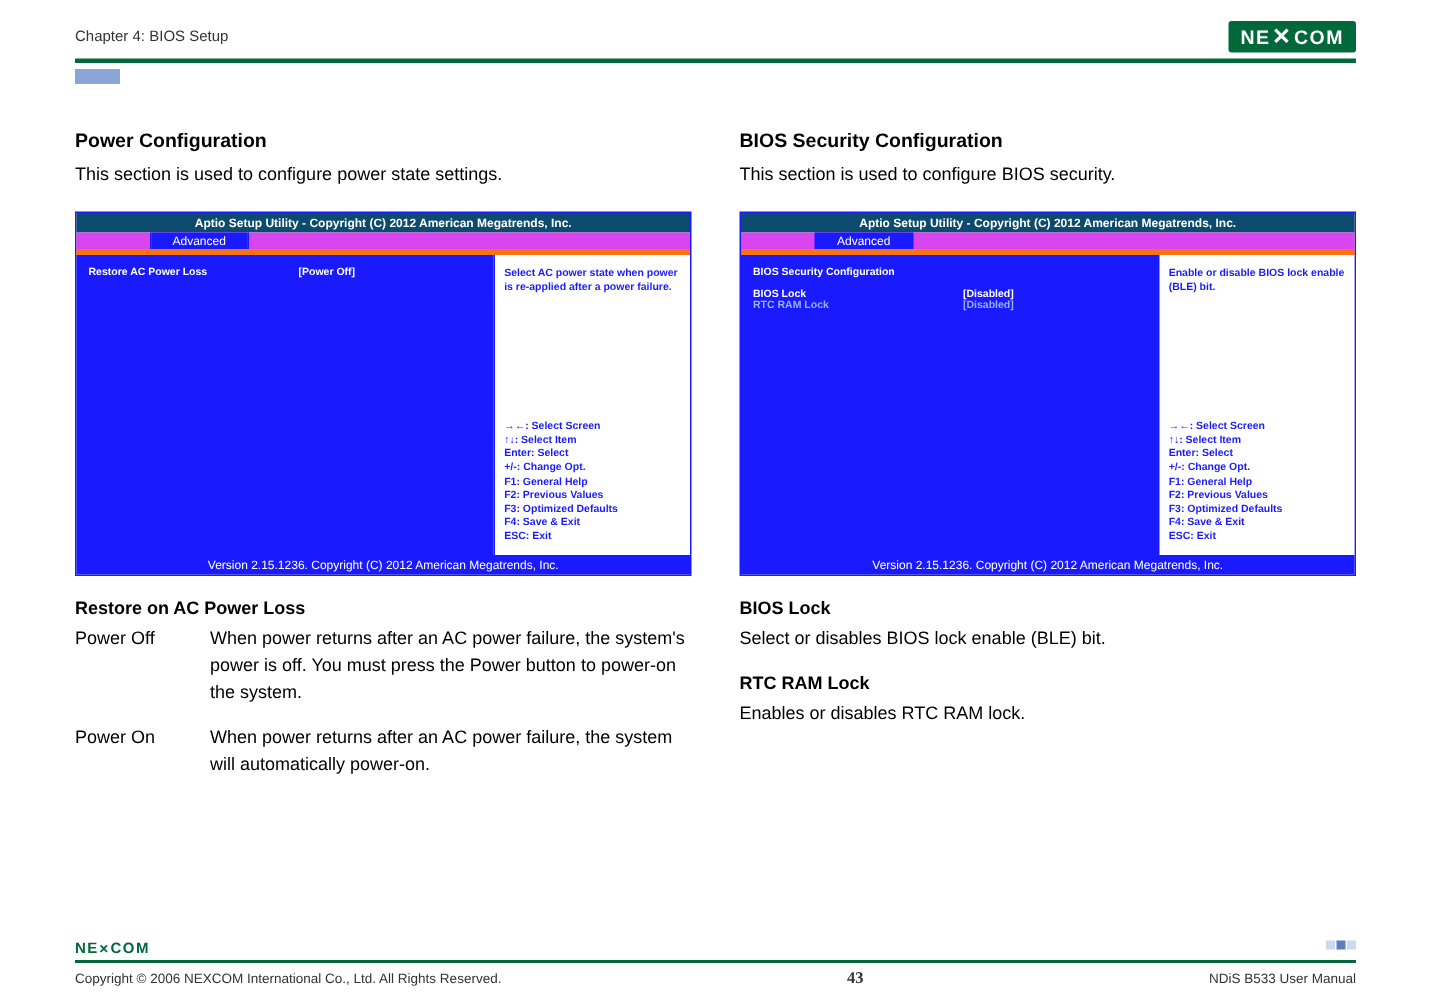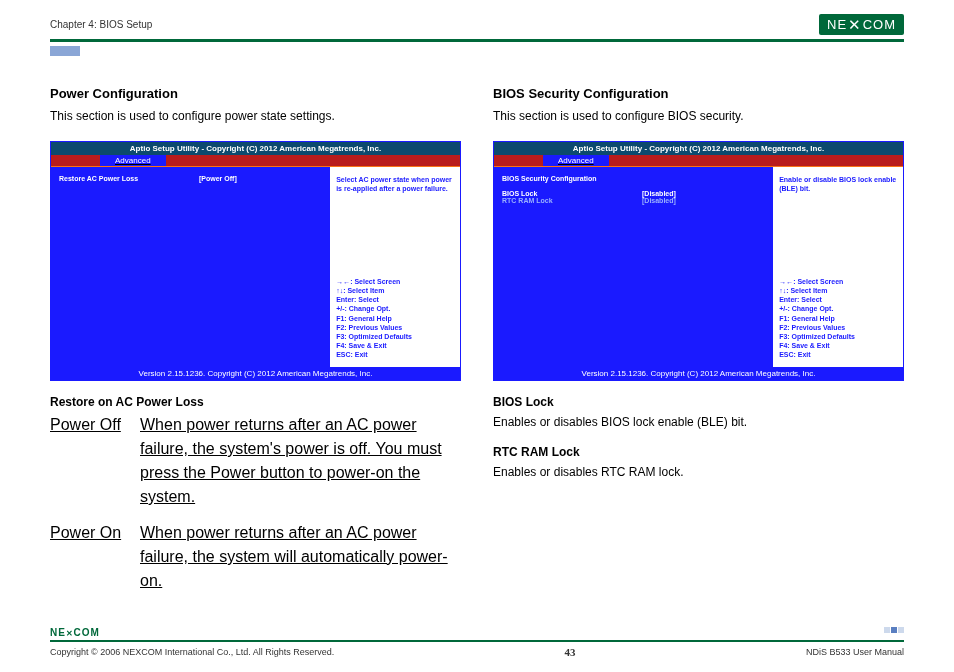--- a/index.html
+++ b/index.html
@@ -1,45 +1,45 @@
 <!DOCTYPE html>
 <html><head>
 <meta charset="utf-8">
 <style>
   * { box-sizing: border-box; margin: 0; padding: 0; }
   body { font-family: Arial, Helvetica, sans-serif; background: #fff; width: 954px; height: 672px; position: relative; color: #000; }
   .page { width: 954px; height: 672px; padding: 14px 50px 0 50px; position: relative; }
   .hdr { display: flex; justify-content: space-between; align-items: center; font-size: 10px; color: #333; }
-  .logo { display:flex; align-items:center; background:#00683a; color:#fff; font-weight:normal; font-size:13px; padding:3px 8px 3px 8px; letter-spacing:1px; border-radius:2px;}
+  .logo { display:flex; align-items:center; background:#00683a; color:#fff; font-weight:bold; font-size:13px; padding:3px 8px 3px 8px; letter-spacing:1px; border-radius:2px;}
   .logo .x { color:#fff; margin:0 1px; font-size:15px; line-height:13px; }
   .hr-green { height:3px; background:#00683a; margin-top:4px; }
   .tab-stub { width:30px; height:10px; background:#8aa6d6; margin-top:4px; }
   .main { display:flex; gap:32px; margin-top:30px; }
   .col { flex:1; min-width:0; }
   .h1 { font-size:13px; font-weight:bold; margin-bottom:6px; }
   .body-text { font-size:12px; line-height:1.5; }
   .bios-box { border:1px solid #1a1aff; margin-top:16px; margin-bottom:14px; font-size:7px; }
   .bios-titlebar { background:#0c4a6e; color:#fff; text-align:center; font-weight:bold; padding:2px 0; font-size:8px;}
-  .bios-tabrow { display:flex; background:#b91c1c; border-bottom:1px solid #f97316;text-decoration:underline; }
+  .bios-tabrow { display:flex; background:#d946ef; border-bottom:4px solid #f97316; }
   .bios-tabspacer-left{ width:50px; border-right:1px solid #1a1aff;}
   .bios-tab { background:#1a1aff; color:#fff; padding:1px 14px; font-size:8px;}
   .bios-tabspacer-right{ flex:1; border-left:1px solid #1a1aff;}
   .bios-body { display:flex; min-height:200px;}
   .bios-left { flex: 1 1 68%; padding:8px 8px; }
   .bios-right { flex: 0 0 32%; border-left:1px solid #1a1aff; padding:8px 6px; display:flex; flex-direction:column; justify-content:space-between;}
   .bios-row { display:flex; }
   .bios-row .lbl { flex:0 0 140px; }
   .bios-row .val { flex:1; }
   .white-t { color:#fff; font-weight:bold;}
   .blue-t { color:#1a1aff; font-weight:bold;}
   .bios-help { line-height:1.3;}
   .bios-keys { line-height:1.3; margin-top:6px;}
   .bios-footer { background:#1a1aff; color:#fff; text-align:center; padding:2px 0; font-size:8px;}
   .h2 { font-size:12px; font-weight:bold; margin-top:8px; margin-bottom:4px;}
-  .dl { display:flex; font-size:16px; line-height:1.5; margin-bottom:12px;text-decoration:underline;}
+  .dl { display:flex; font-size:12px; line-height:1.5; margin-bottom:12px;}
   .dl .dt { flex:0 0 90px;}
   .dl .dd { flex:1;}
   .ftr { position:absolute; left:50px; right:50px; bottom:14px; }
   .ftr-hr { height:2px; background:#00683a; margin-bottom:4px;}
   .ftr-row { display:flex; justify-content:space-between; align-items:center; font-size:9px; color:#333;}
   .page-num { font-size:11px; font-weight:bold;font-family:Liberation Serif, serif;}
   .ftr-logo-small { font-size:10px; font-weight:bold; color:#00683a; letter-spacing:1px; margin-bottom:2px;}
   .sq-deco { display:flex; gap:1px;}
   .sq-deco span{ width:6px; height:6px; background:#cdd9ec;}
   .sq-deco span.on{ background:#5a7fc1;}
@@ -143,21 +143,21 @@
               <div>F3: Optimized Defaults</div>
               <div>F4: Save &amp; Exit</div>
               <div>ESC: Exit</div>
             </div>
           </div>
         </div>
         <div class="bios-footer">Version 2.15.1236. Copyright (C) 2012 American Megatrends, Inc.</div>
       </div>
 
       <div class="h2">BIOS Lock</div>
-      <div class="body-text">Enables or disables BIOS lock enable (BLE) bit.</div>
+      <div class="body-text">Select or disables BIOS lock enable (BLE) bit.</div>
       <div class="h2" style="margin-top:14px;">RTC RAM Lock</div>
       <div class="body-text">Enables or disables RTC RAM lock.</div>
     </div>
   </div>
 
   <div class="ftr">
     <div class="ftr-logo-small">NE<span style="font-size:8px;">✕</span>COM</div>
     <div style="position:absolute; right:0; top:0;" class="sq-deco">
       <span></span>
         <span class="on"></span>

